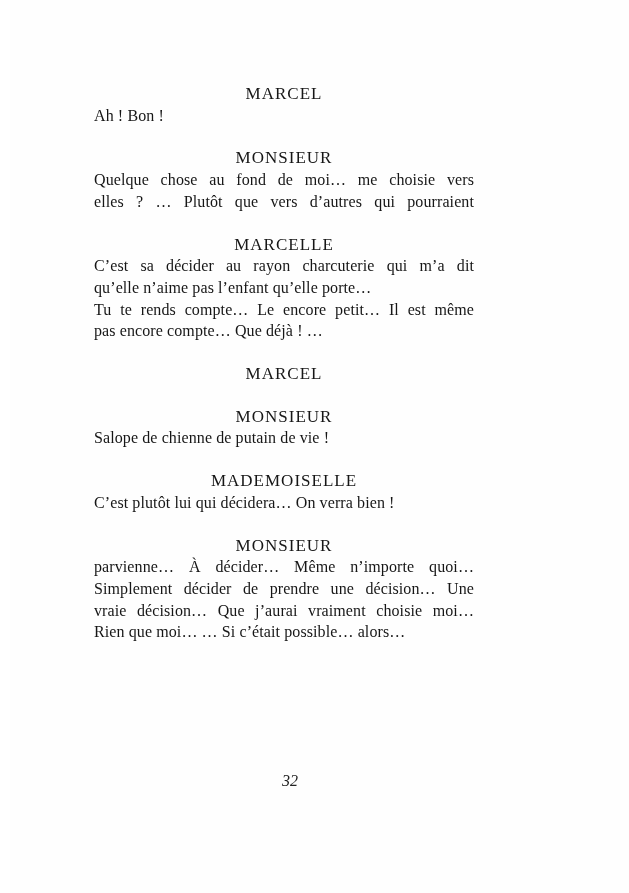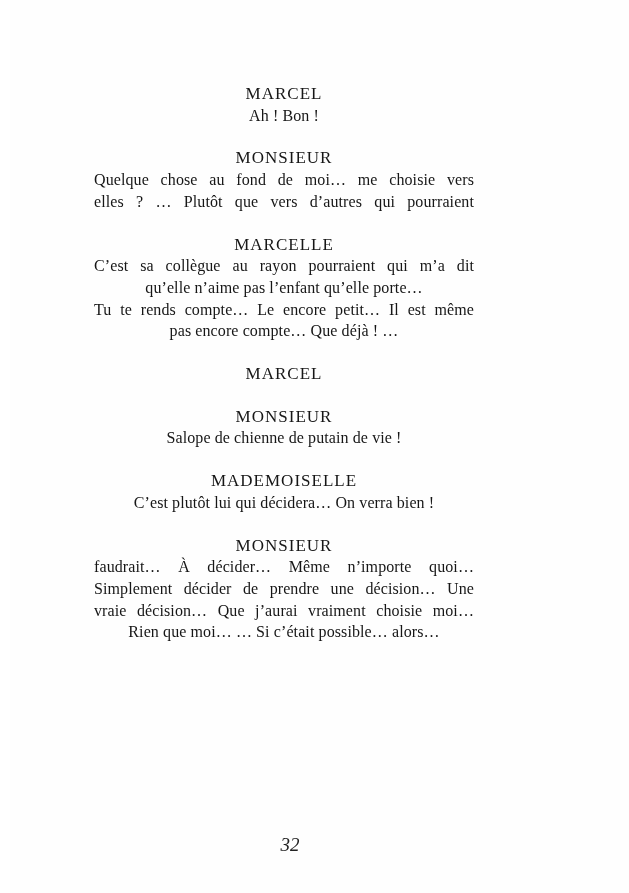--- a/index.html
+++ b/index.html
@@ -25,34 +25,33 @@
   .speaker {
     text-align: center;
     font-size: 17px;
     line-height: 21.7px;
     letter-spacing: 1px;
   }
   .line {
     font-size: 16px;
     line-height: 21.7px;
     letter-spacing: 0.1px;
-    text-align: center;
   }
   .line.full {
     text-align: justify;
     text-align-last: justify;
     text-justify: inter-word;
   }
   .page-number {
     position: absolute;
-    left: 84px; top: 834px;
+    left: 84px; top: 772px;
     width: 392px;
     text-align: center;
     font-style: italic;
-    font-size: 19px;
+    font-size: 16px;
     color: #222;
   }
   .speck {
     position: absolute;
     width: 3px; height: 3px;
     background: #8a8a8a;
     opacity: 0.65;
   }
   .speck-1 { left: 621px; top: 65px; }
   .speck-2 { left: 622px; top: 347px; }
@@ -69,21 +68,21 @@
     </section>
 
     <section class="speech">
       <div class="speaker">MONSIEUR</div>
       <div class="line full">Quelque chose au fond de moi… me choisie vers</div>
       <div class="line full">elles ? … Plutôt que vers d’autres qui pourraient</div>
     </section>
 
     <section class="speech">
       <div class="speaker">MARCELLE</div>
-      <div class="line full">C’est sa collègue au rayon pourraient qui m’a dit</div>
+      <div class="line full">C’est sa décider au rayon charcuterie qui m’a dit</div>
       <div class="line">qu’elle n’aime pas l’enfant qu’elle porte…</div>
       <div class="line full">Tu te rends compte… Le encore petit… Il est même</div>
       <div class="line">pas encore compte… Que déjà ! …</div>
     </section>
 
     <section class="speech">
       <div class="speaker">MARCEL</div>
     </section>
 
     <section class="speech">
@@ -91,21 +90,21 @@
       <div class="line">Salope de chienne de putain de vie !</div>
     </section>
 
     <section class="speech">
       <div class="speaker">MADEMOISELLE</div>
       <div class="line">C’est plutôt lui qui décidera… On verra bien !</div>
     </section>
 
     <section class="speech">
       <div class="speaker">MONSIEUR</div>
-      <div class="line full">faudrait… À décider… Même n’importe quoi…</div>
+      <div class="line full">parvienne… À décider… Même n’importe quoi…</div>
       <div class="line full">Simplement décider de prendre une décision… Une</div>
       <div class="line full">vraie décision… Que j’aurai vraiment choisie moi…</div>
       <div class="line">Rien que moi… … Si c’était possible… alors…</div>
     </section>
 
   </div>
 
   <div class="page-number">32</div>
 
   <div class="speck speck-1"></div>

